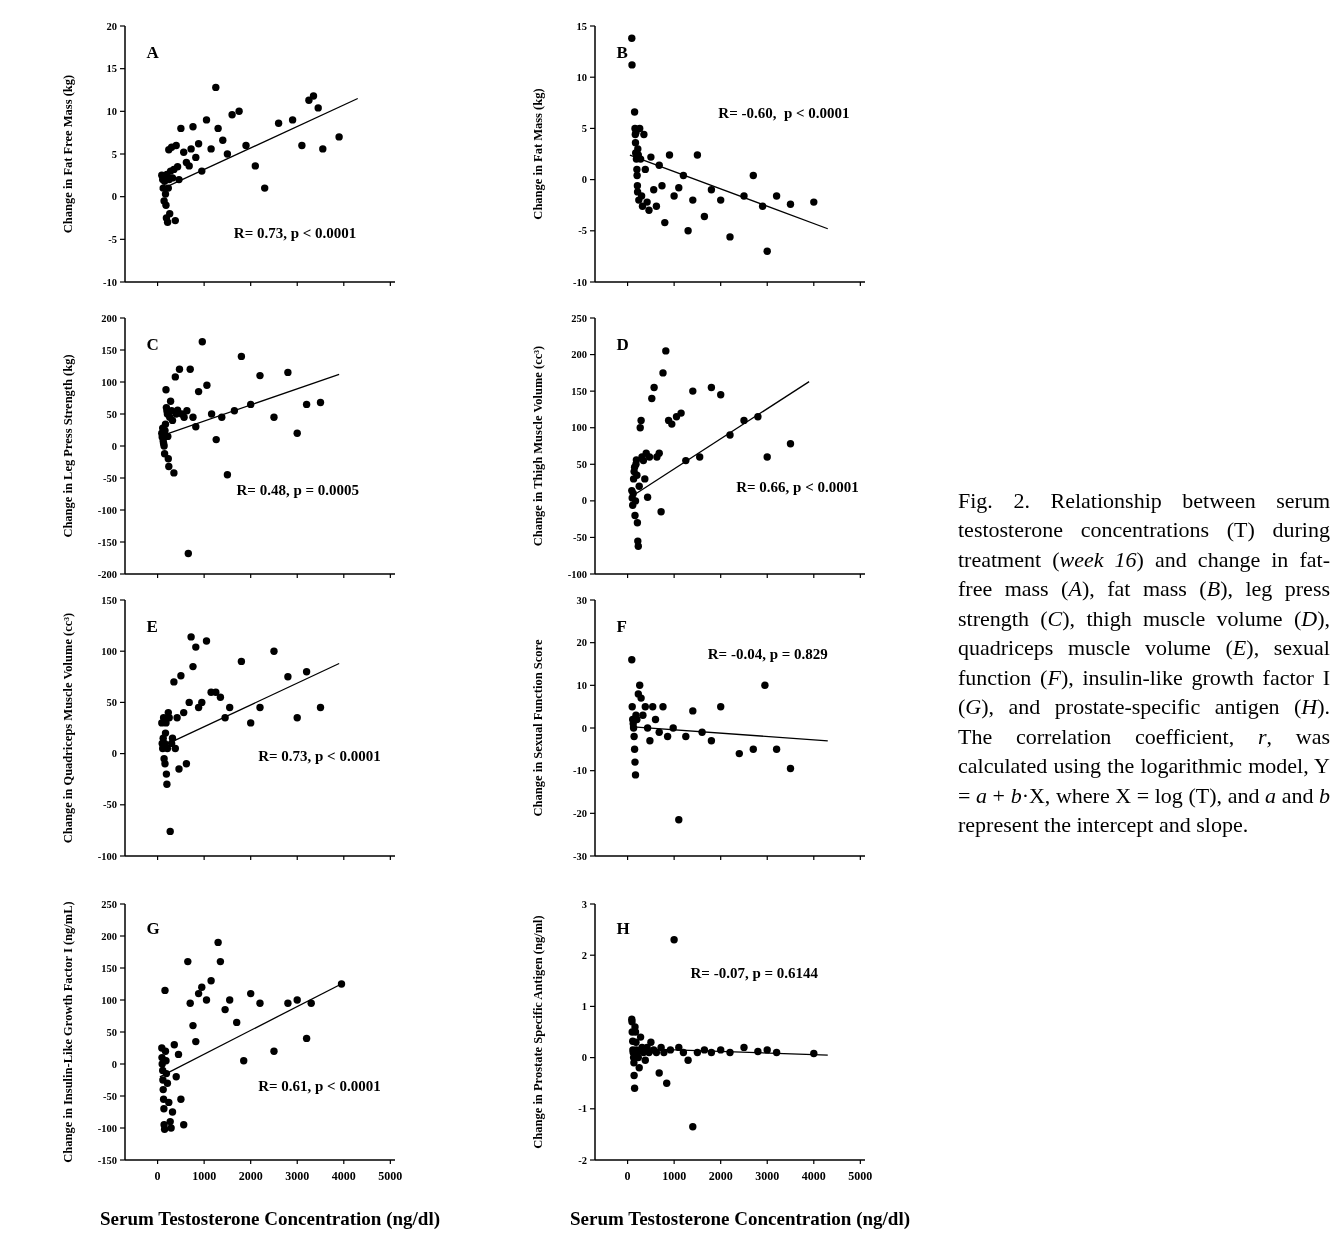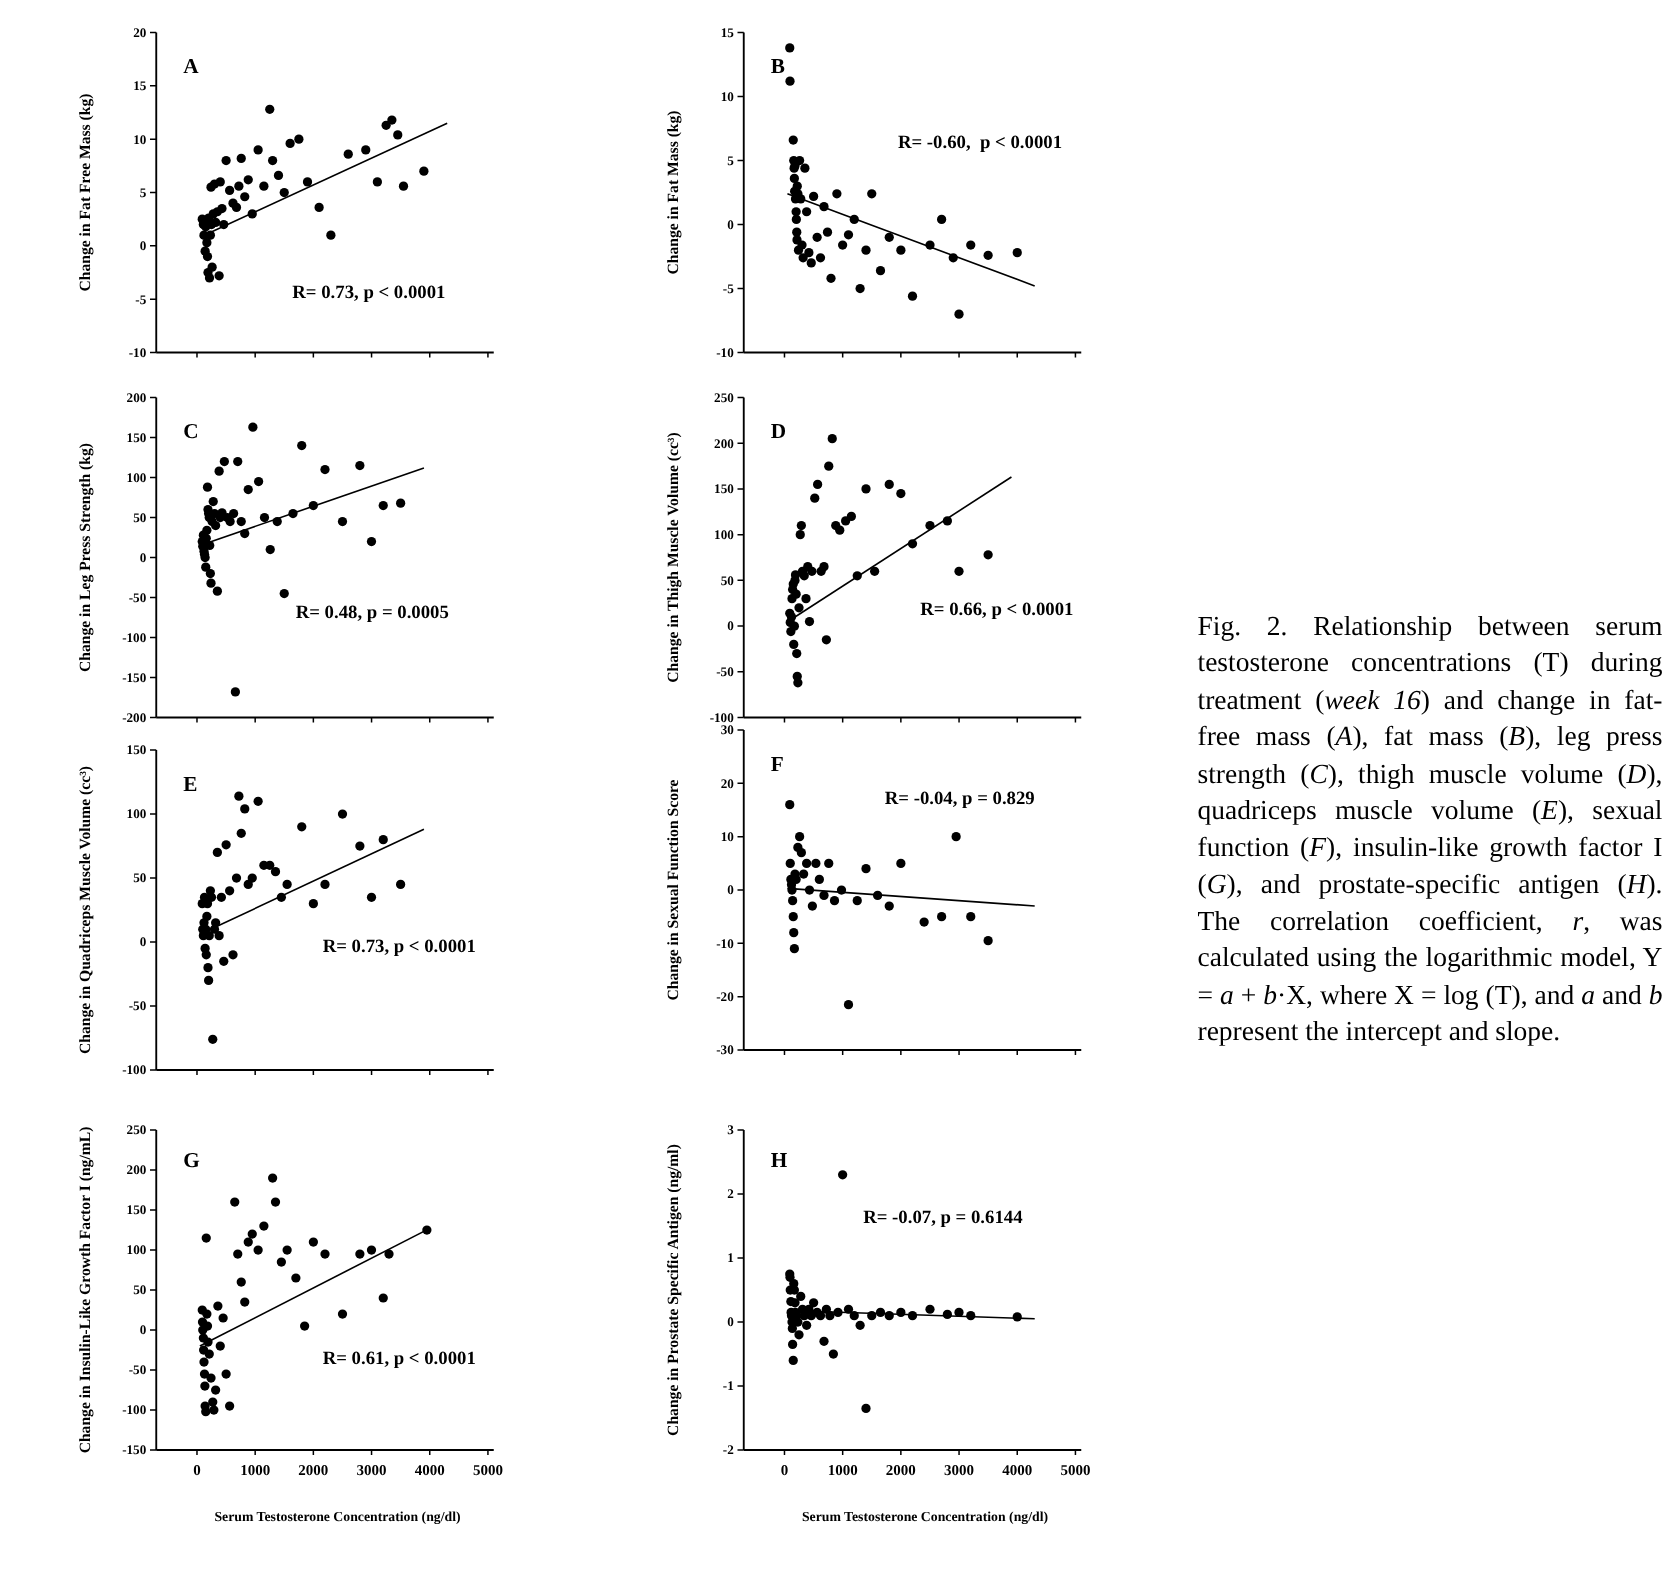--- a/index.html
+++ b/index.html
@@ -1,19 +1,19 @@
 <!DOCTYPE html>
 <html><head>
 <meta charset="utf-8">
 <style>
   html,body{margin:0;padding:0;background:#fff;}
   .page{position:relative;width:1331px;height:1260px;background:#ffffff;
         font-family:"Liberation Serif",serif;color:#000;overflow:hidden;}
   .panel{position:absolute;}
-  .axis-title{position:absolute;font-weight:bold;font-size:11px;text-align:center;white-space:nowrap;}
+  .axis-title{position:absolute;font-weight:bold;font-size:19px;text-align:center;white-space:nowrap;}
   .caption{position:absolute;font-size:22px;line-height:1.34;text-align:justify;}
   svg text{fill:#000;}
   .tick{font-family:"Liberation Serif",serif;font-weight:bold;font-size:10.5px;}
   .xtick{font-family:"Liberation Serif",serif;font-weight:bold;font-size:12px;}
   .ylabel{font-family:"Liberation Serif",serif;font-weight:bold;font-size:12.5px;}
   .letter{font-family:"Liberation Serif",serif;font-weight:bold;font-size:17px;}
   .annot{font-family:"Liberation Serif",serif;font-weight:bold;font-size:15px;white-space:pre;}
 </style>
 </head>
 <body>
@@ -394,21 +394,21 @@
         <circle cx="190.7" cy="134.9" r="3.7" fill="#000000"></circle>
         <circle cx="200.0" cy="119.5" r="3.7" fill="#000000"></circle>
         <circle cx="214.0" cy="63.2" r="3.7" fill="#000000"></circle>
         <circle cx="227.9" cy="88.8" r="3.7" fill="#000000"></circle>
         <circle cx="237.2" cy="129.8" r="3.7" fill="#000000"></circle>
         <circle cx="246.6" cy="83.7" r="3.7" fill="#000000"></circle>
         <circle cx="260.5" cy="119.5" r="3.7" fill="#000000"></circle>
         <text x="86.6" y="44.480000000000004" class="letter">E</text>
         <text x="259.4" y="173.28" text-anchor="middle" class="annot">R= 0.73, p &lt; 0.0001</text>
       </svg></div>
-  <div class="panel" style="left:530px;top:572px;"><svg width="345" height="280">
+  <div class="panel" style="left:530px;top:588px;"><svg width="345" height="280">
         <line x1="65" y1="12" x2="65" y2="268" stroke="#000" stroke-width="1.5"></line>
         <line x1="65" y1="268" x2="335" y2="268" stroke="#000" stroke-width="1.5"></line>
         <line x1="60" y1="12" x2="65" y2="12" stroke="#000" stroke-width="1.2"></line>
         <text x="57" y="15.5" text-anchor="end" class="tick">30</text>
         <line x1="60" y1="54.66666666666666" x2="65" y2="54.66666666666666" stroke="#000" stroke-width="1.2"></line>
         <text x="57" y="58.16666666666666" text-anchor="end" class="tick">20</text>
         <line x1="60" y1="97.33333333333334" x2="65" y2="97.33333333333334" stroke="#000" stroke-width="1.2"></line>
         <text x="57" y="100.83333333333334" text-anchor="end" class="tick">10</text>
         <line x1="60" y1="140" x2="65" y2="140" stroke="#000" stroke-width="1.2"></line>
         <text x="57" y="143.5" text-anchor="end" class="tick">0</text>

